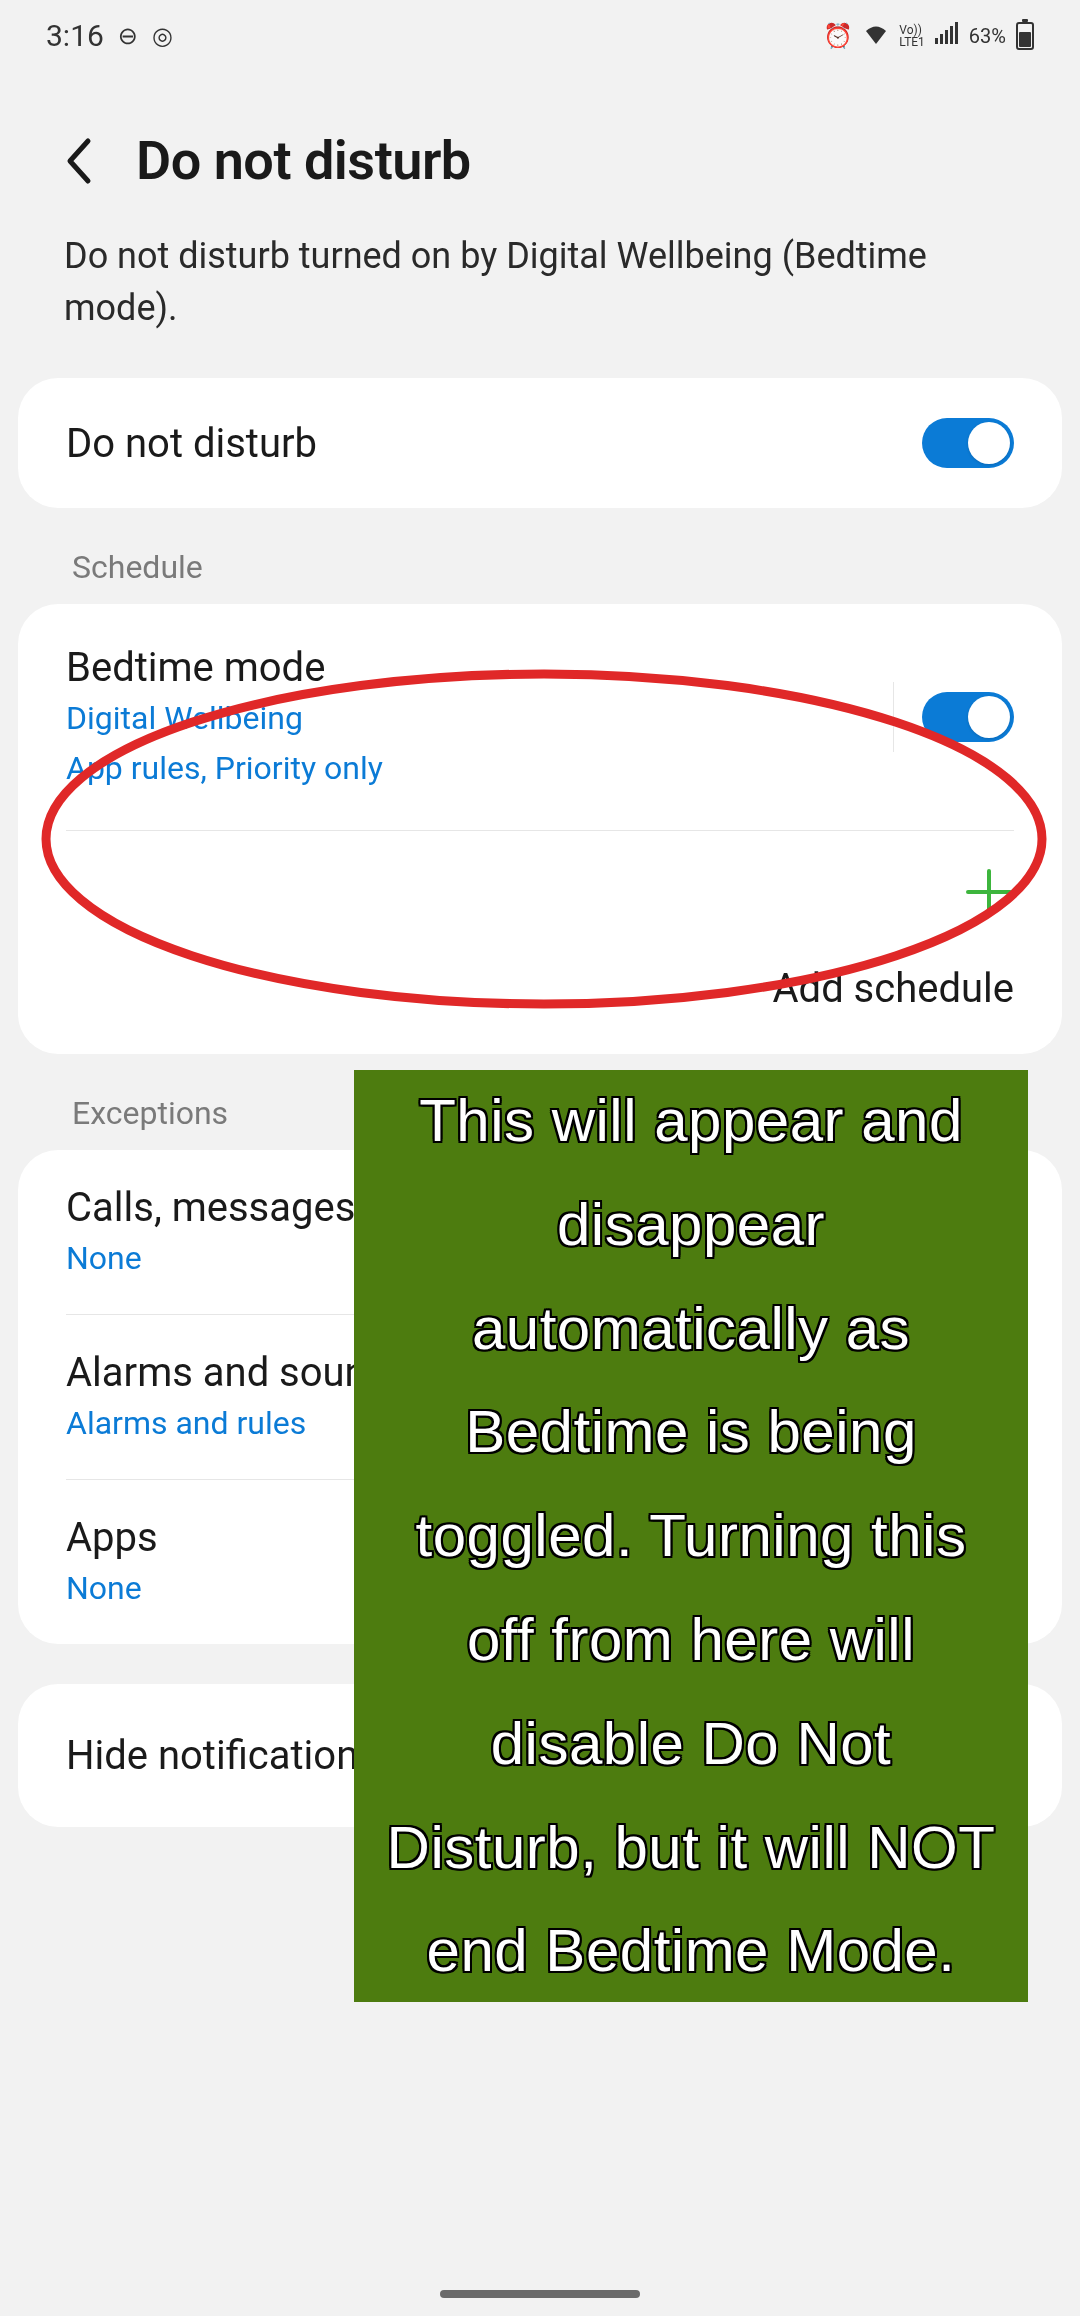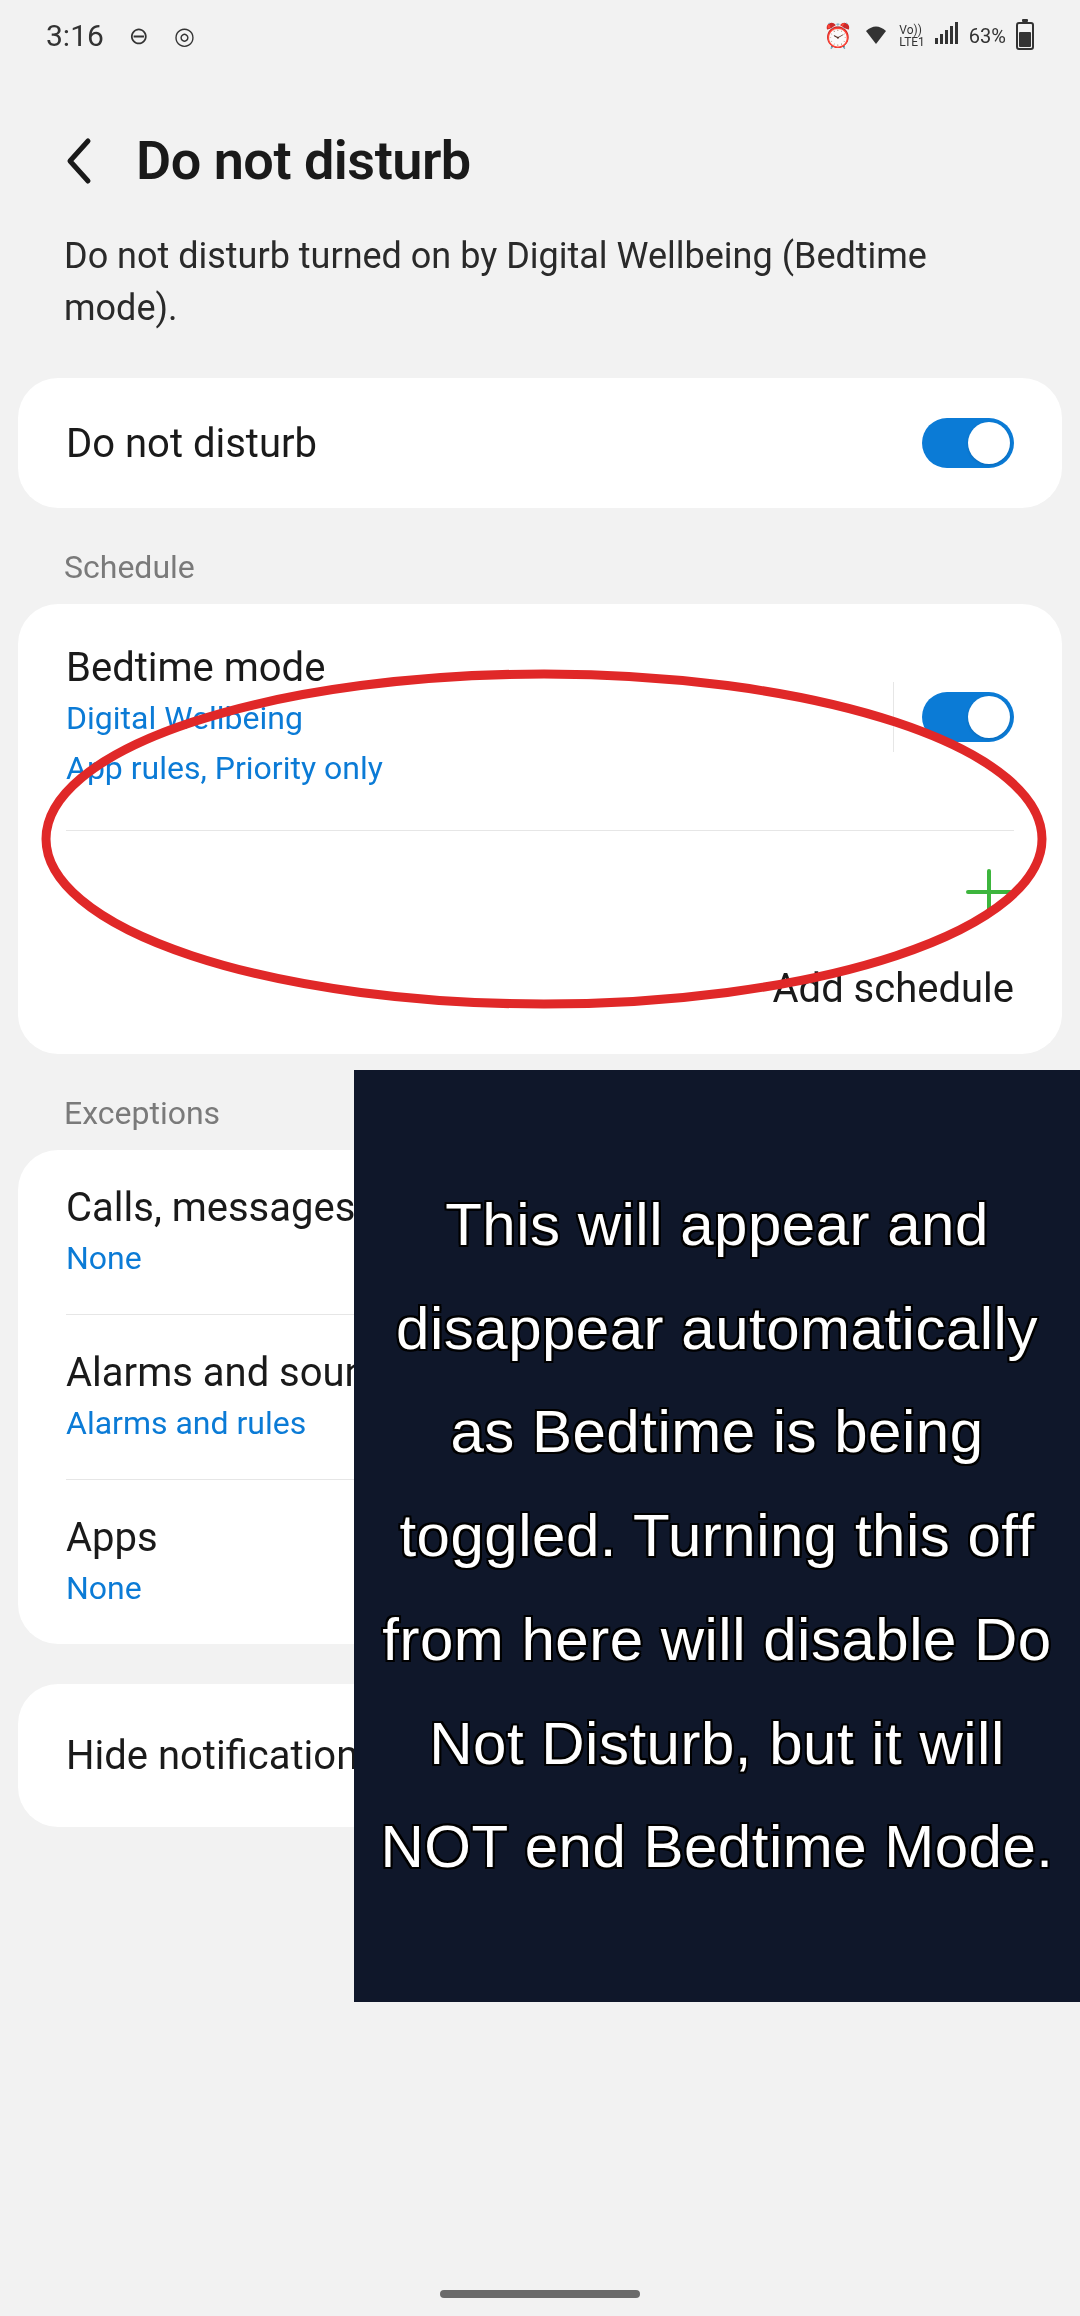--- a/index.html
+++ b/index.html
@@ -17,21 +17,21 @@
       justify-content: space-between;
       align-items: center;
       padding: 18px 46px 18px 46px;
       font-size: 28px;
       font-weight: 400;
       color: #333;
     }
     .status-left {
       display: flex;
       align-items: center;
-      gap: 25px;
+      gap: 14px;
     }
     .status-right {
       display: flex;
       align-items: center;
       gap: 10px;
     }
     .status-time { font-size: 30px; }
     .status-icon-sm { font-size: 24px; }
     .lte-text { font-size: 12px; line-height: 1; }
     .battery-pct { font-size: 20px; }
@@ -124,20 +124,21 @@
     .vdivider {
       width: 1px;
       height: 70px;
       background: #e6e6e6;
       margin-right: 28px;
     }
     .section-header {
       font-size: 32px;
       color: #7a7a7a;
       padding: 0 64px 18px 64px;
+      margin-left: 8px;
     }
     .toggle {
       width: 92px;
       height: 50px;
       border-radius: 25px;
       background: #0b7bd6;
       position: relative;
       flex-shrink: 0;
     }
     .toggle::after {
@@ -174,23 +175,23 @@
       top: 664px;
       width: 1012px;
       height: 350px;
       pointer-events: none;
     }
     .annotation-ellipse svg { width: 100%; height: 100%; }
     .annotation-box {
       position: absolute;
       left: 354px;
       top: 1070px;
-      width: 726px;
+      width: 674px;
       height: 932px;
-      background: #0f172a;
+      background: #4d7c0f;
       display: flex;
       align-items: center;
       justify-content: flex-end;
       padding: 20px 26px;
     }
     .annotation-text {
       font-family: Impact, 'Arial Black', sans-serif;
       font-size: 60px;
       line-height: 1.73;
       text-align: center;

